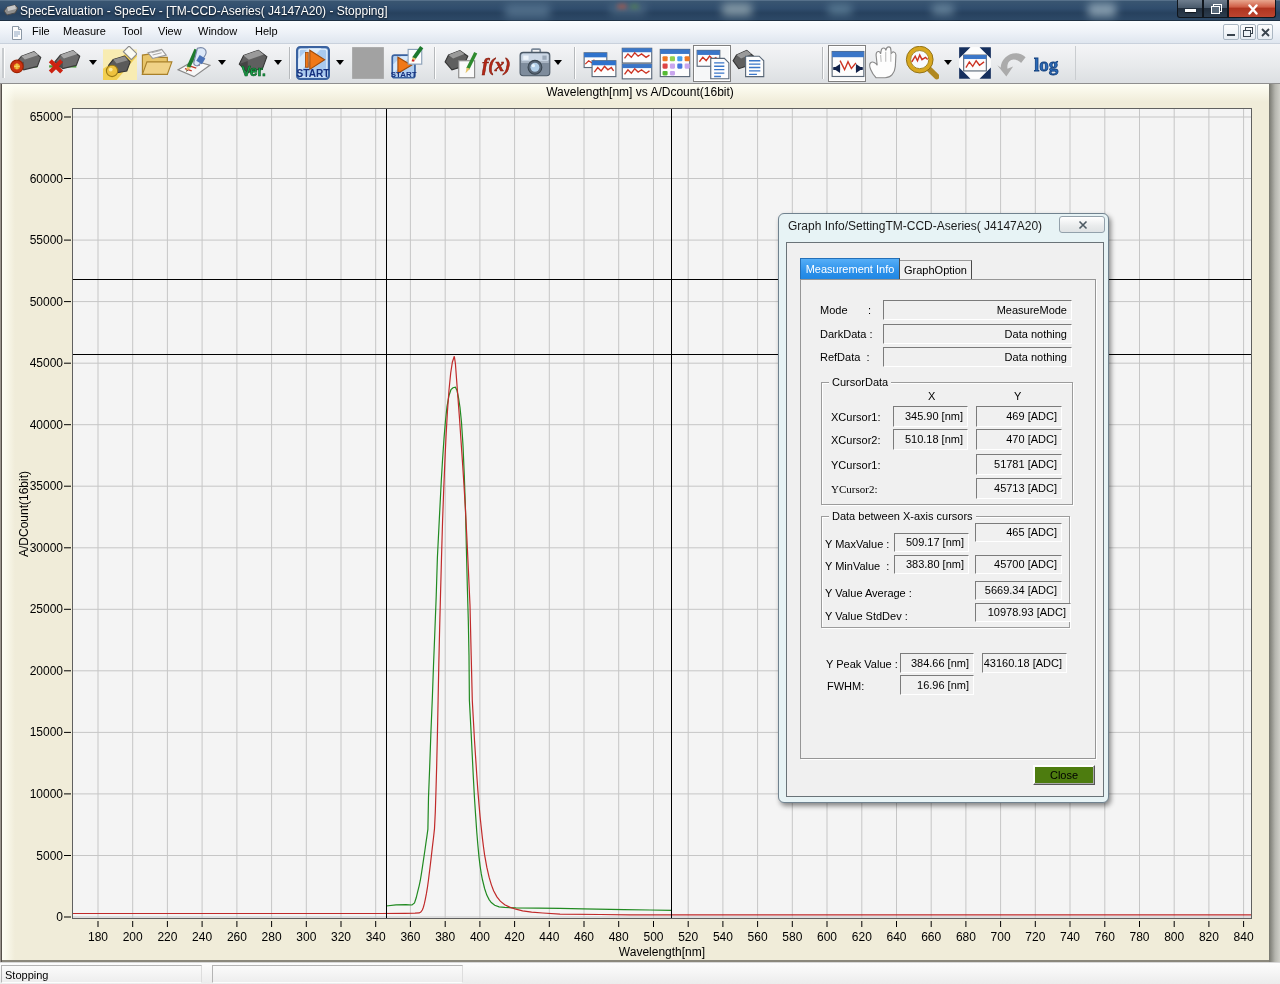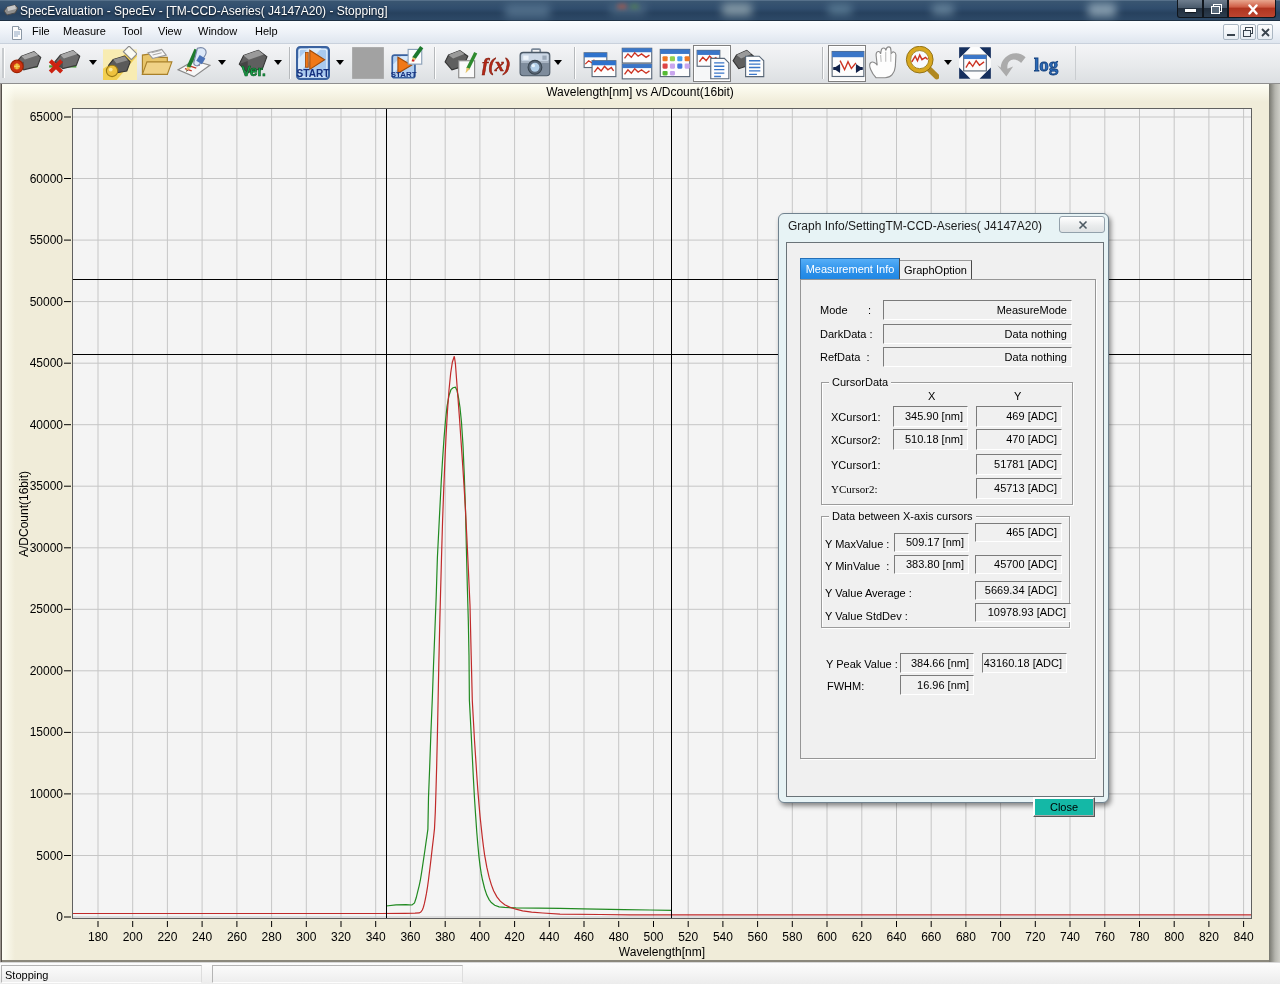--- a/index.html
+++ b/index.html
@@ -498,15 +498,15 @@
         <span style="line-height:18px;">384.66 [nm]</span>
       </div>
     <div class="sunk" style="left:195px;top:410px;width:85px;height:20px;">
         <span style="line-height:18px;">43160.18 [ADC]</span>
       </div>
     <div class="lbl" style="left:40px;top:437px;">FWHM:</div>
     <div class="sunk" style="left:113px;top:432px;width:74px;height:20px;">
         <span style="line-height:18px;">16.96 [nm]</span>
       </div>
 
-    <div class="abs" style="left:246px;top:522px;width:62px;height:20px;background:#14b8a6;border:1px solid;border-color:#ffffff #565656 #565656 #ffffff;box-shadow:inset -1px -1px 0 #a9a9a9, inset 1px 1px 0 #fdfdfd;font-size:11px;text-align:center;line-height:18px;margin-top:32px;">Close</div>
+    <div class="abs" style="left:246px;top:522px;width:62px;height:20px;background:#4d7c0f;border:1px solid;border-color:#ffffff #565656 #565656 #ffffff;box-shadow:inset -1px -1px 0 #a9a9a9, inset 1px 1px 0 #fdfdfd;font-size:11px;text-align:center;line-height:18px;">Close</div>
   </div>
 </div>
 
 </body></html>

